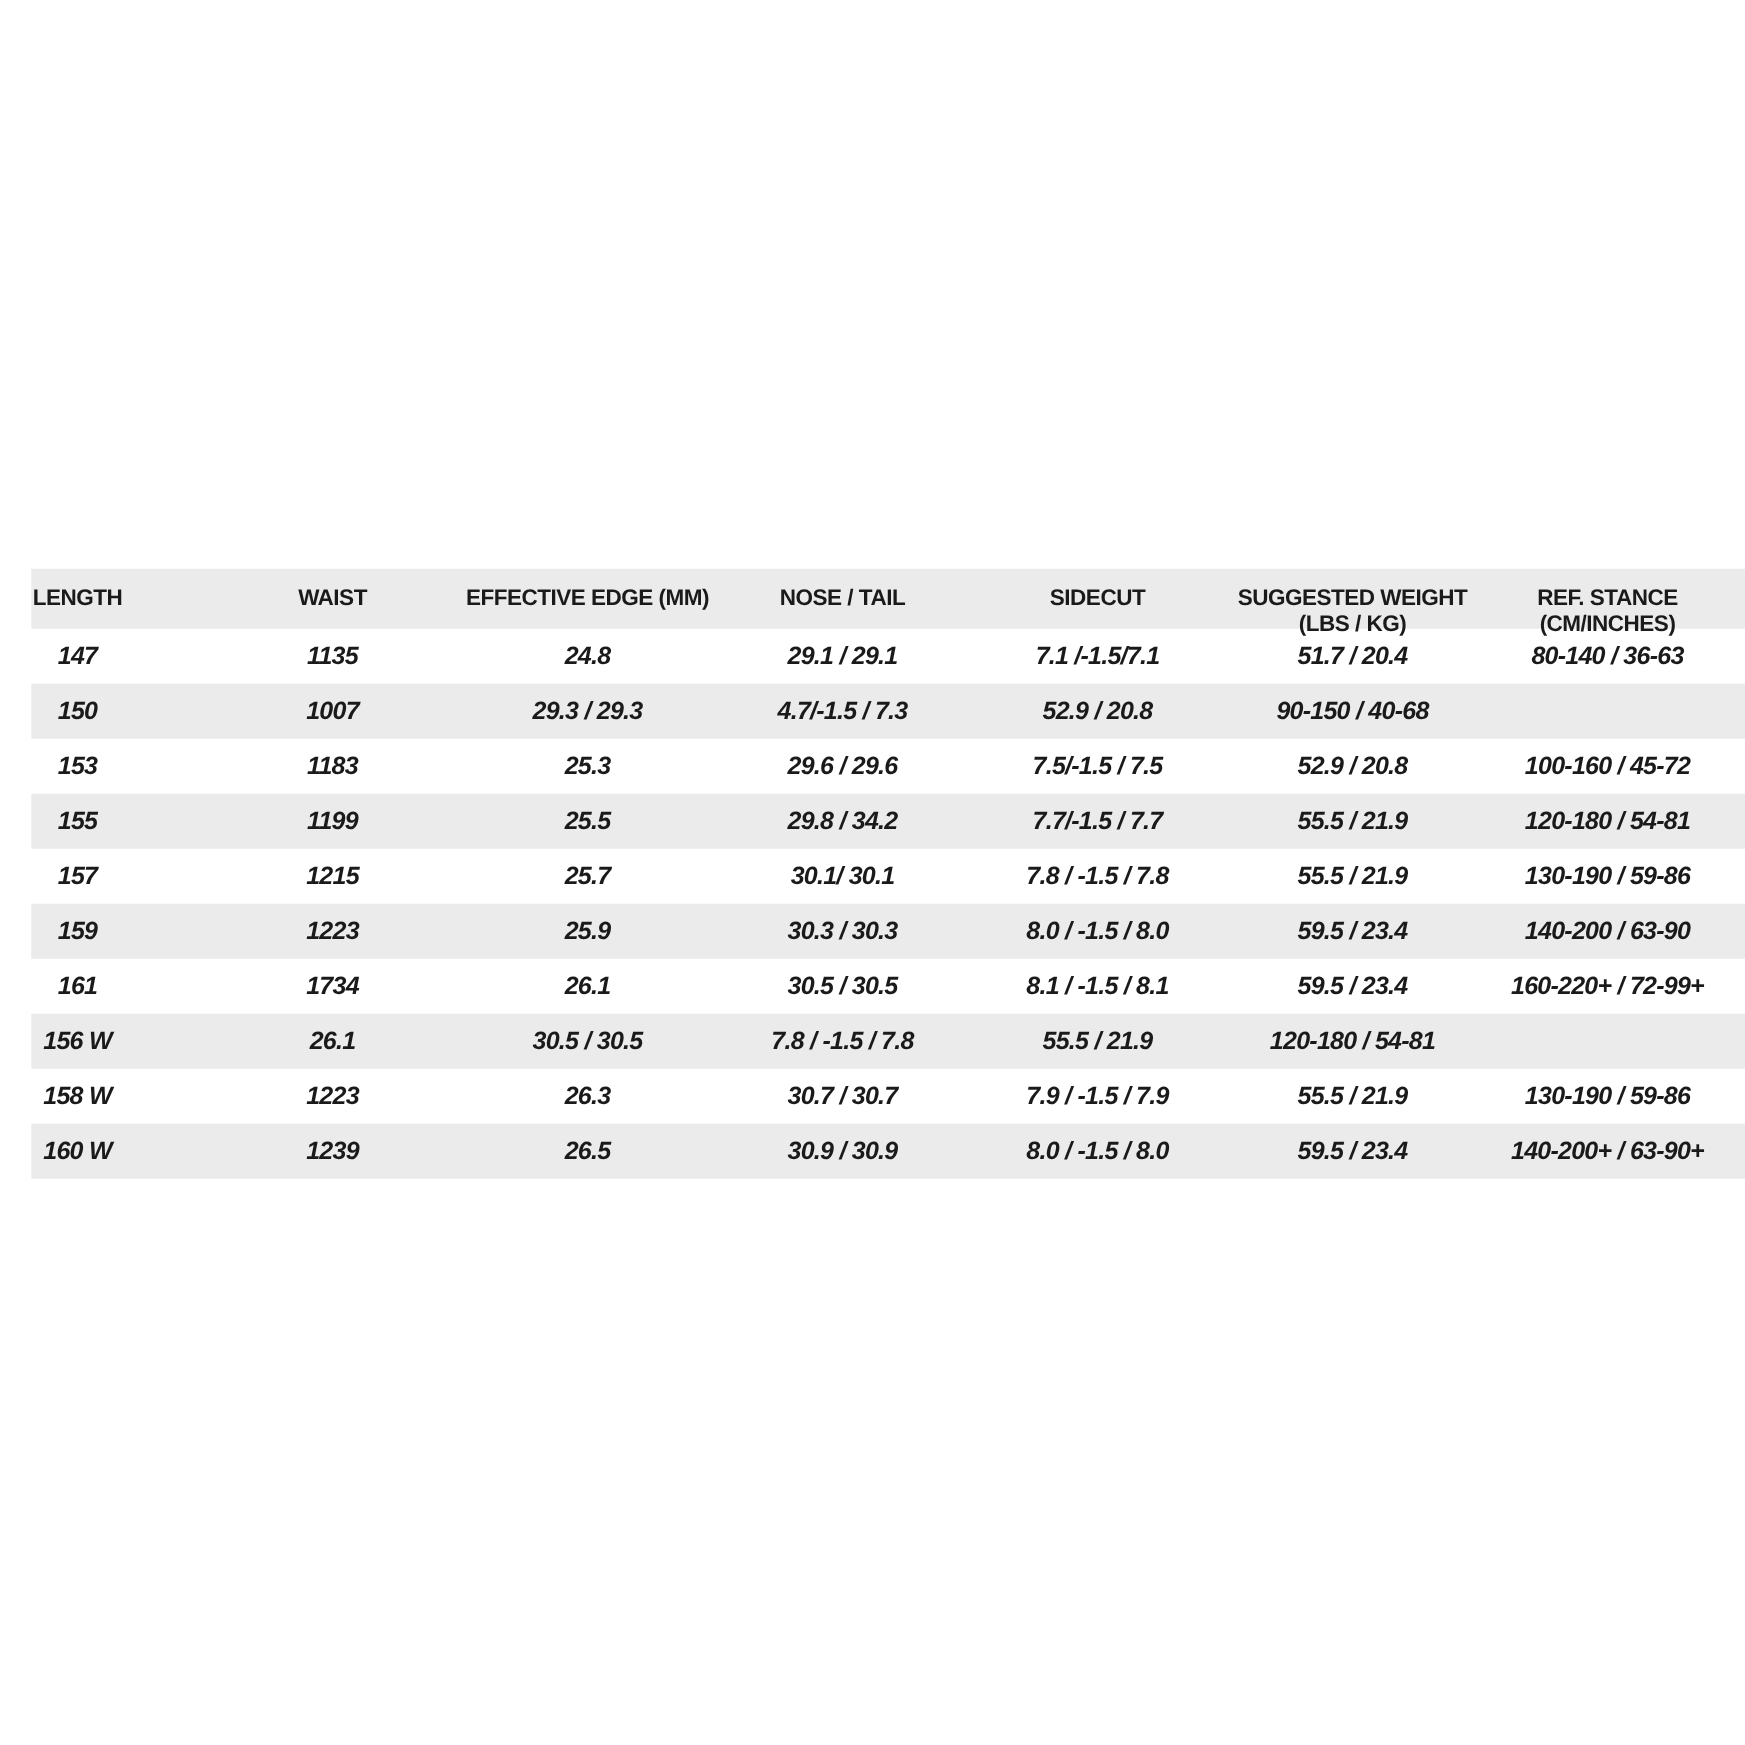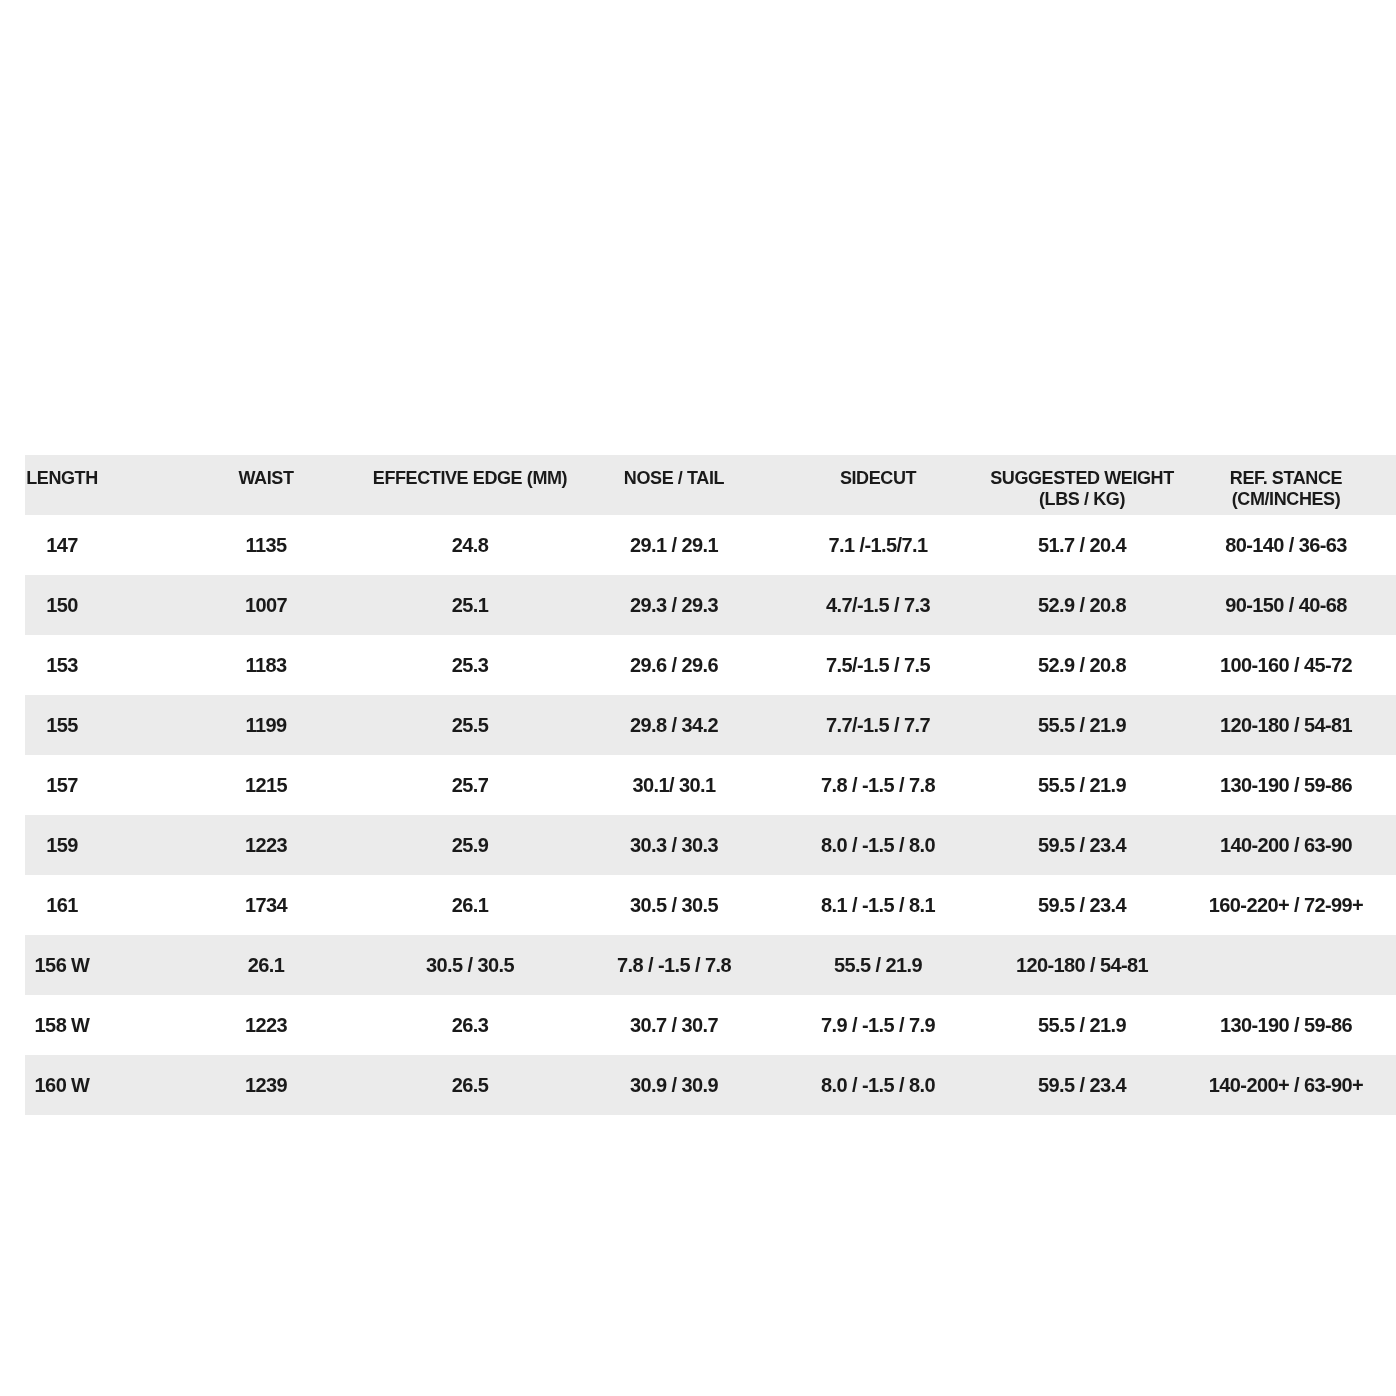--- a/index.html
+++ b/index.html
@@ -9,22 +9,22 @@
     font-family: "Liberation Sans", sans-serif;
     color: #1a1a1a;
   }
   .spec-table {
     position: absolute;
     top: 455px; left: 25px;
     width: 1371px;
   }
   
   .spec-table > div:nth-child(odd) { background: #ebebeb; }
-  .thead { position: relative; height: 60px; }
-  .trow  { position: relative; height: 60px; }
+  .thead { position: relative; height: 48px; }
+  .trow  { position: relative; height: 44px; font-style: italic; }
   
   .rgrid {
     position: absolute; left: -65px; top: 0;
     height: 100%; width: 1428px;
     display: grid;
     grid-template-columns: repeat(7, 204px);
   }
   .cell {
     display: flex; align-items: center; justify-content: center;
     text-align: center; white-space: nowrap;
@@ -85,21 +85,20 @@
       <div class="cell">7.1 /-1.5/7.1</div>
       <div class="cell">51.7 / 20.4</div>
       <div class="cell">80-140 / 36-63</div>
     </div>
   </div>
 
   <div class="trow">
     <div class="rgrid">
       <div class="cell">150</div>
       <div class="cell">1007</div>
-      <div class="cell">25.1</div>
       <div class="cell">29.3 / 29.3</div>
       <div class="cell">4.7/-1.5 / 7.3</div>
       <div class="cell">52.9 / 20.8</div>
       <div class="cell">90-150 / 40-68</div>
     </div>
   </div>
 
   <div class="trow">
     <div class="rgrid">
       <div class="cell">153</div>

